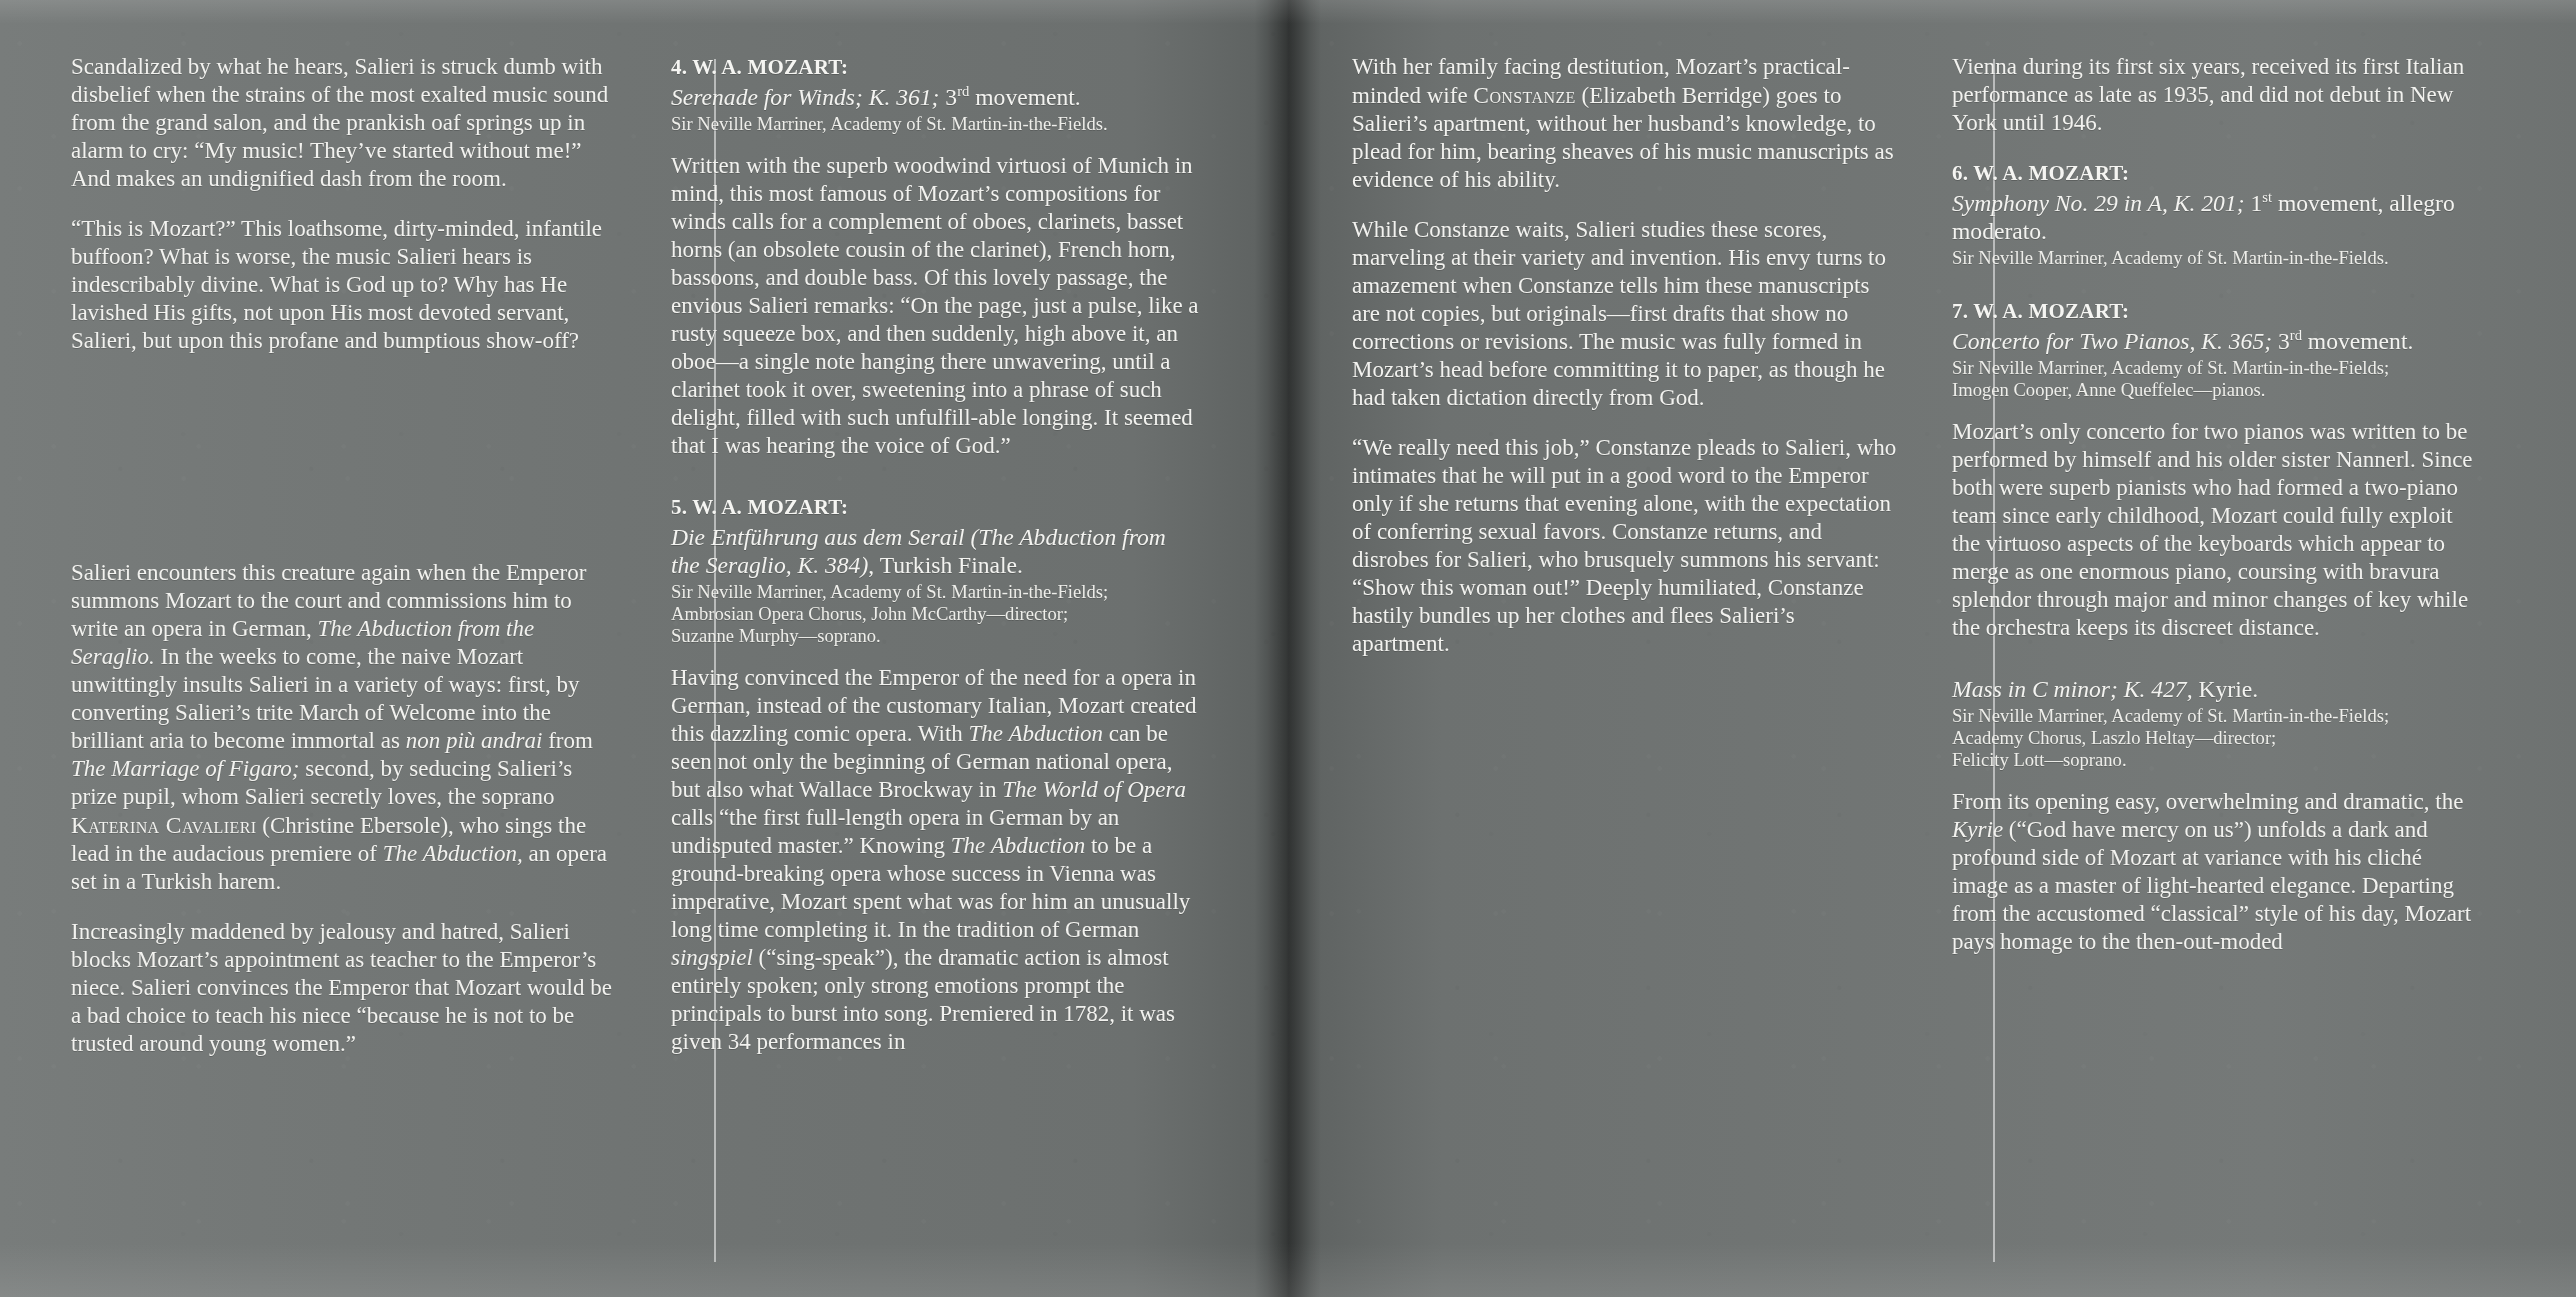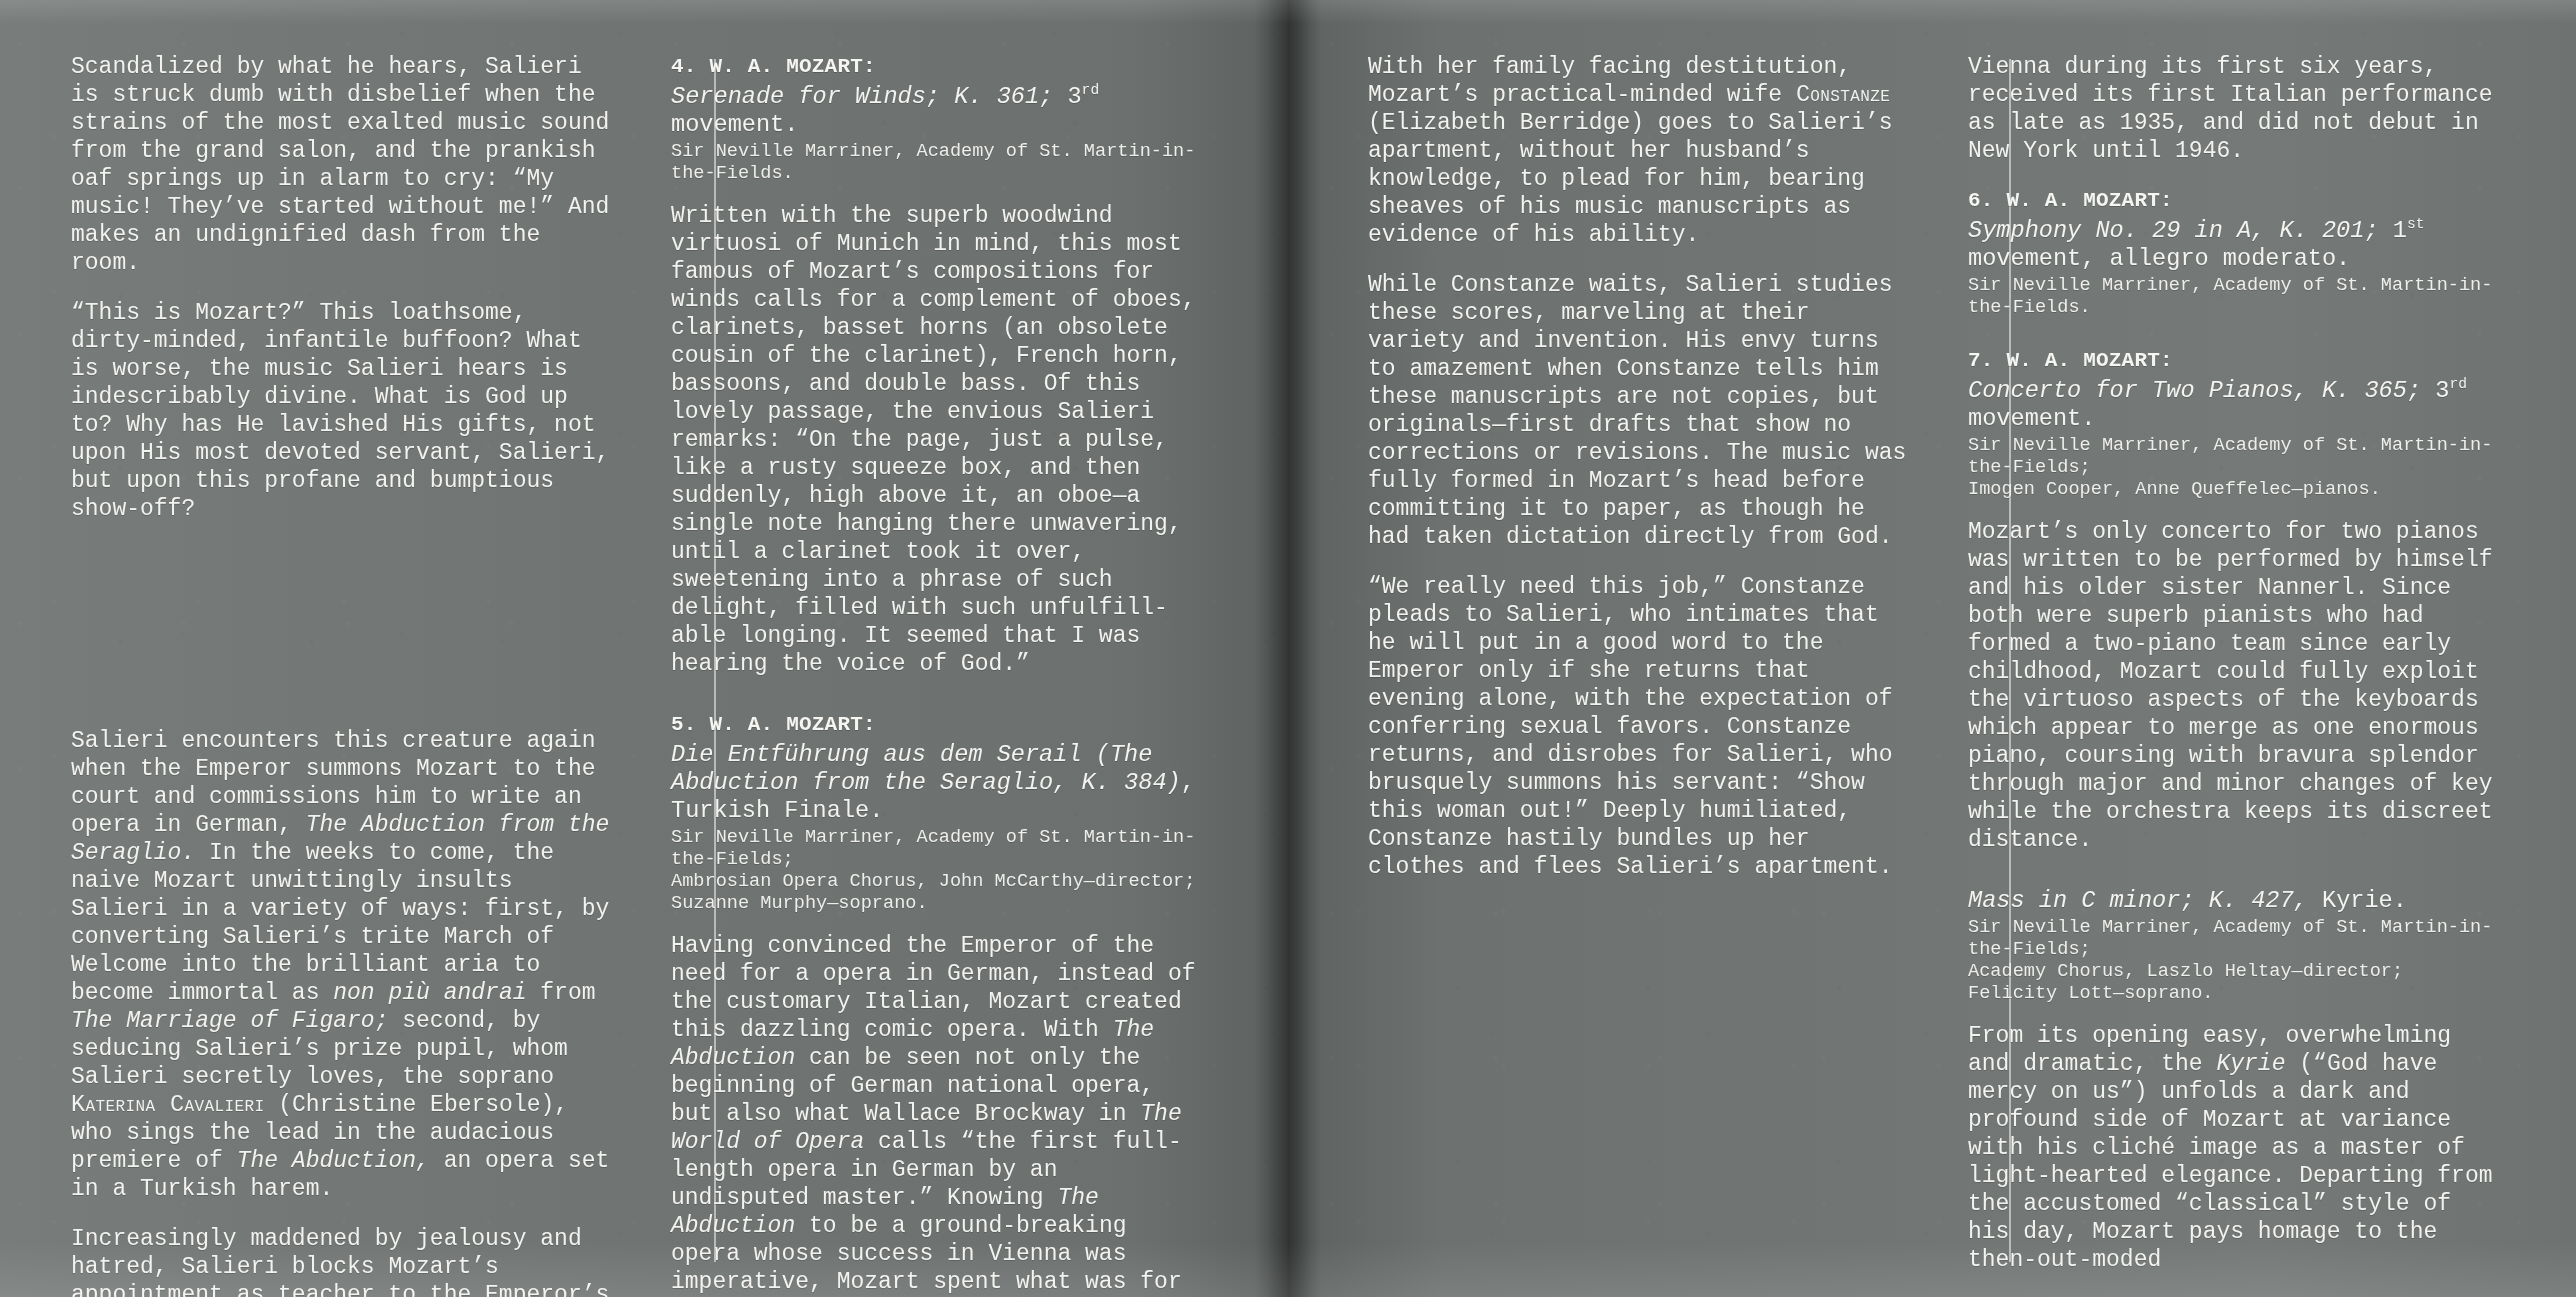--- a/index.html
+++ b/index.html
@@ -34,34 +34,33 @@
       radial-gradient(circle at 63% 71%, rgba(0,0,0,0.03) 0 1.8px, transparent 2.7px),
       radial-gradient(circle at 37% 88%, rgba(255,255,255,0.03) 0 1.8px, transparent 2.7px),
       radial-gradient(circle at 84% 17%, rgba(0,0,0,0.025) 0 1.8px, transparent 2.7px);
     background-size: 164px 145px, 191px 173px, 145px 155px, 218px 200px;
     opacity: .7;
   }
   .page {
     position: absolute;
     top: 0;
     height: 1298px;
-    font-family: Liberation Mono, monospace;
   }
   .page.left  { left: 0;     width: 1288px; }
   .page.right { left: 1288px; width: 1288px; }
 
   .cols {
     position: absolute;
     top: 53px;
     bottom: 36px;
     display: flex;
     gap: 0;
   }
   .page.left .cols  { left: 71px;  right: 36px; width: 1182px; }
-  .page.right .cols { left: 80px;  right: 36px; width: 1182px; }
+  .page.right .cols { left: 64px;  right: 36px; width: 1182px; }
 
   .col {
     width: 564px;
     position: relative;
     padding-right: 18px;
     box-sizing: border-box;
   }
   .col.second {
     padding-left: 36px;
     padding-right: 0;

